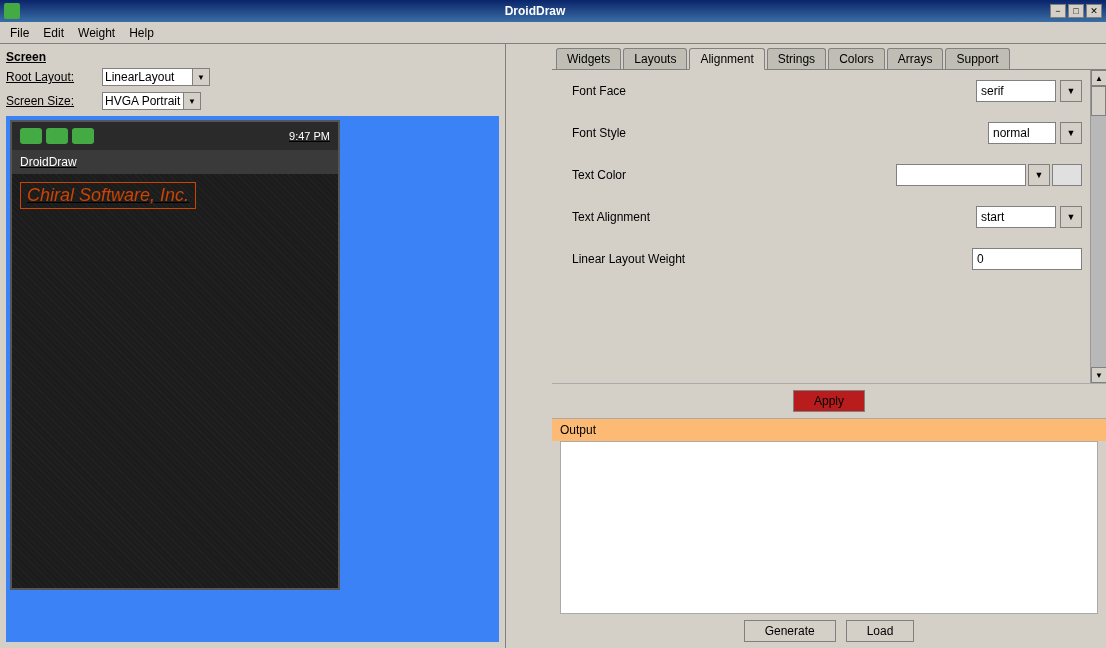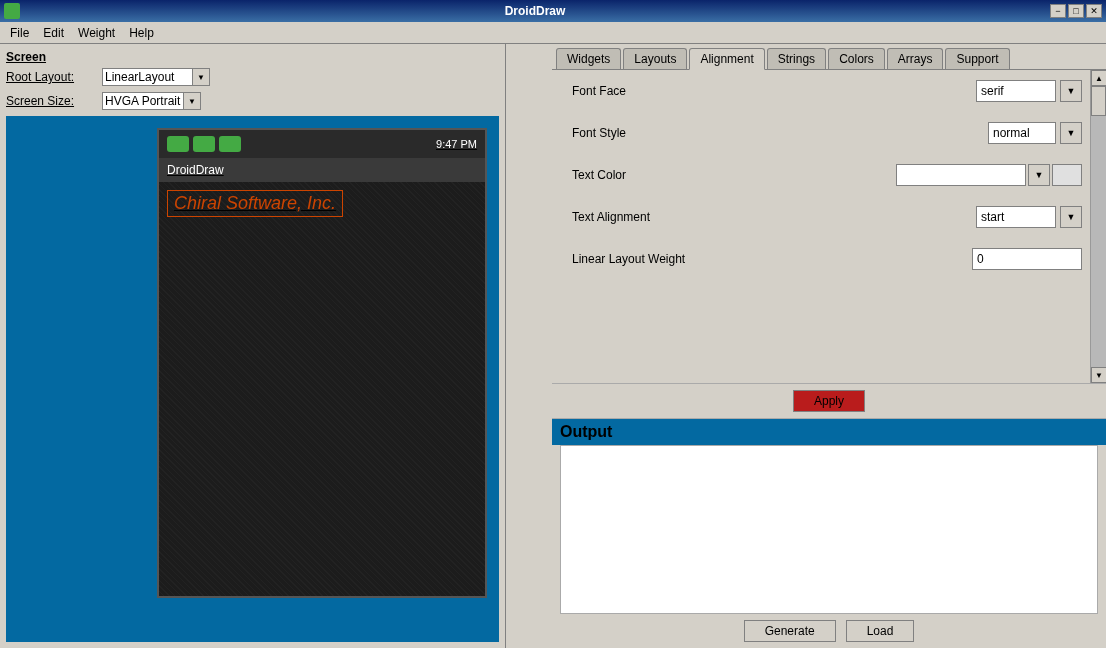--- a/index.html
+++ b/index.html
@@ -115,26 +115,26 @@
       border: 1px solid #808080;
       display: flex;
       align-items: center;
       justify-content: center;
       font-size: 8px;
       pointer-events: none;
     }
 
     
     .phone-area {
-      background: #0369a1;
+      background: #3b82f6;
       flex: 1;
       display: flex;
       align-items: flex-start;
-      justify-content: flex-end;
-      padding: 12px;
+      justify-content: flex-start;
+      padding: 4px;
     }
     .phone-frame {
       background: #1a1a1a;
       border: 2px solid #555;
       width: 330px;
       height: 470px;
       display: flex;
       flex-direction: column;
       overflow: hidden;
     }
@@ -336,23 +336,23 @@
 
     
     .output-section {
       height: 230px;
       border-top: 1px solid #aaa;
       display: flex;
       flex-direction: column;
     }
     .output-label {
       padding: 4px 8px;
-      font-size: 16px;
-      font-weight: bold;
-      background: #0369a1;
+      font-size: 12px;
+      font-weight: normal;
+      background: #fdba74;
     }
     .output-content {
       flex: 1;
       background: white;
       margin: 0 8px;
       border: 1px solid #aaa;
     }
     .output-btn-row {
       display: flex;
       justify-content: center;

